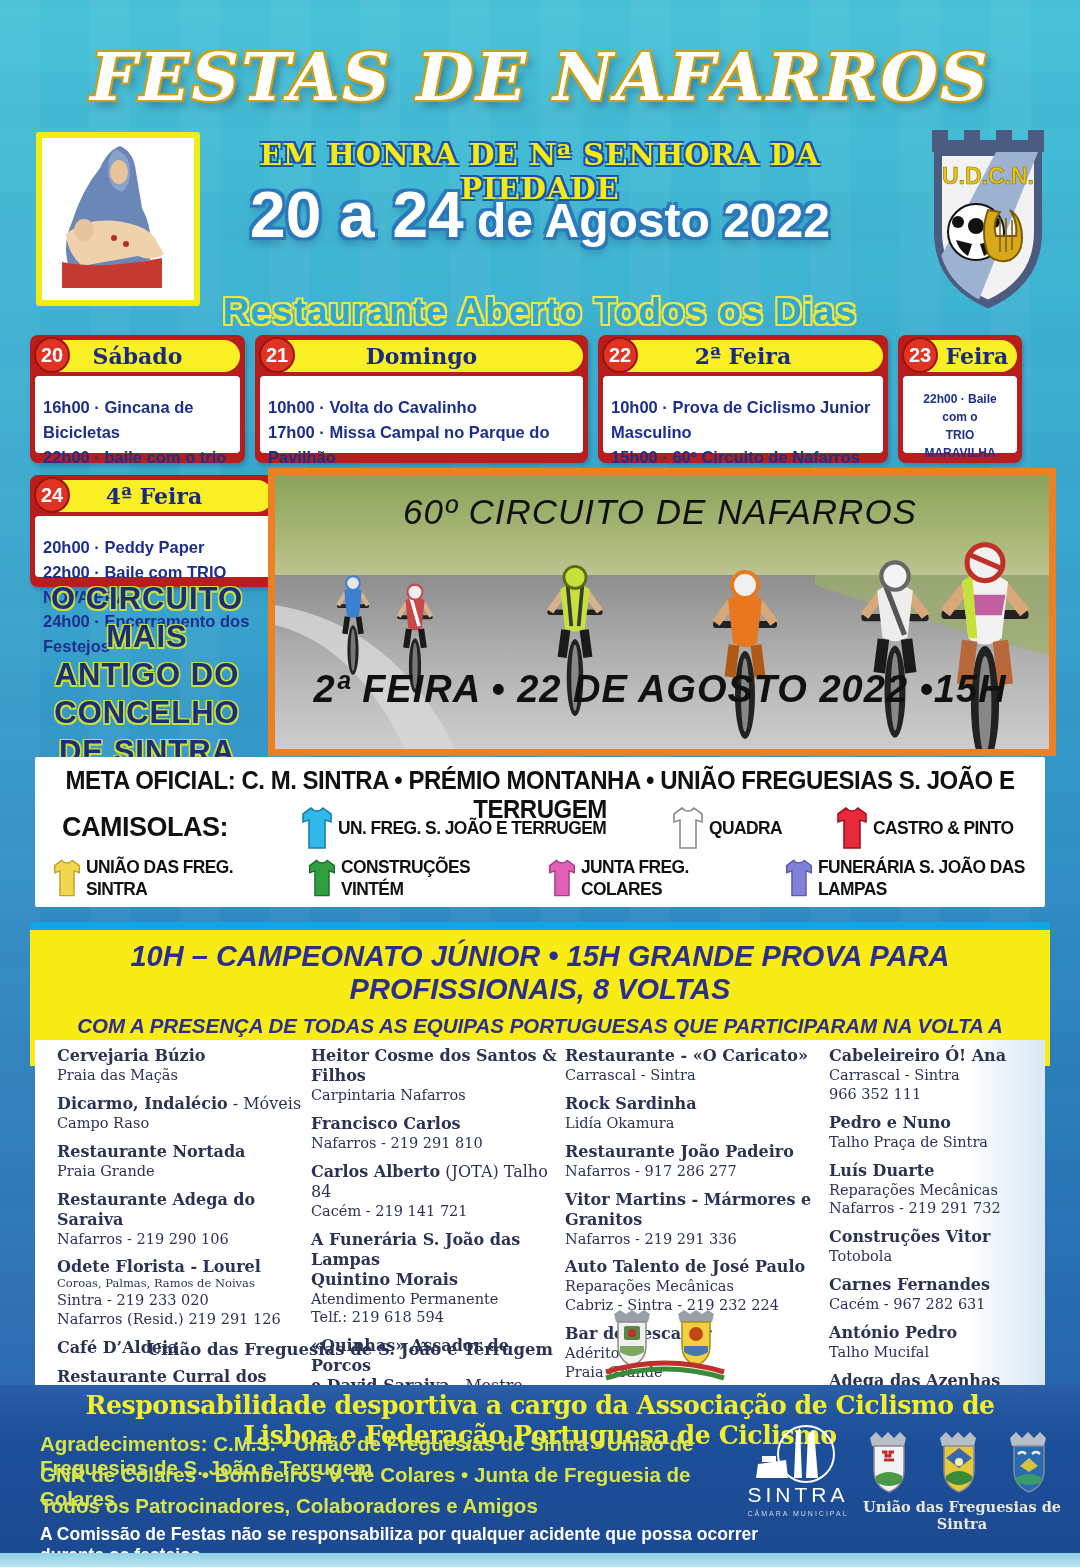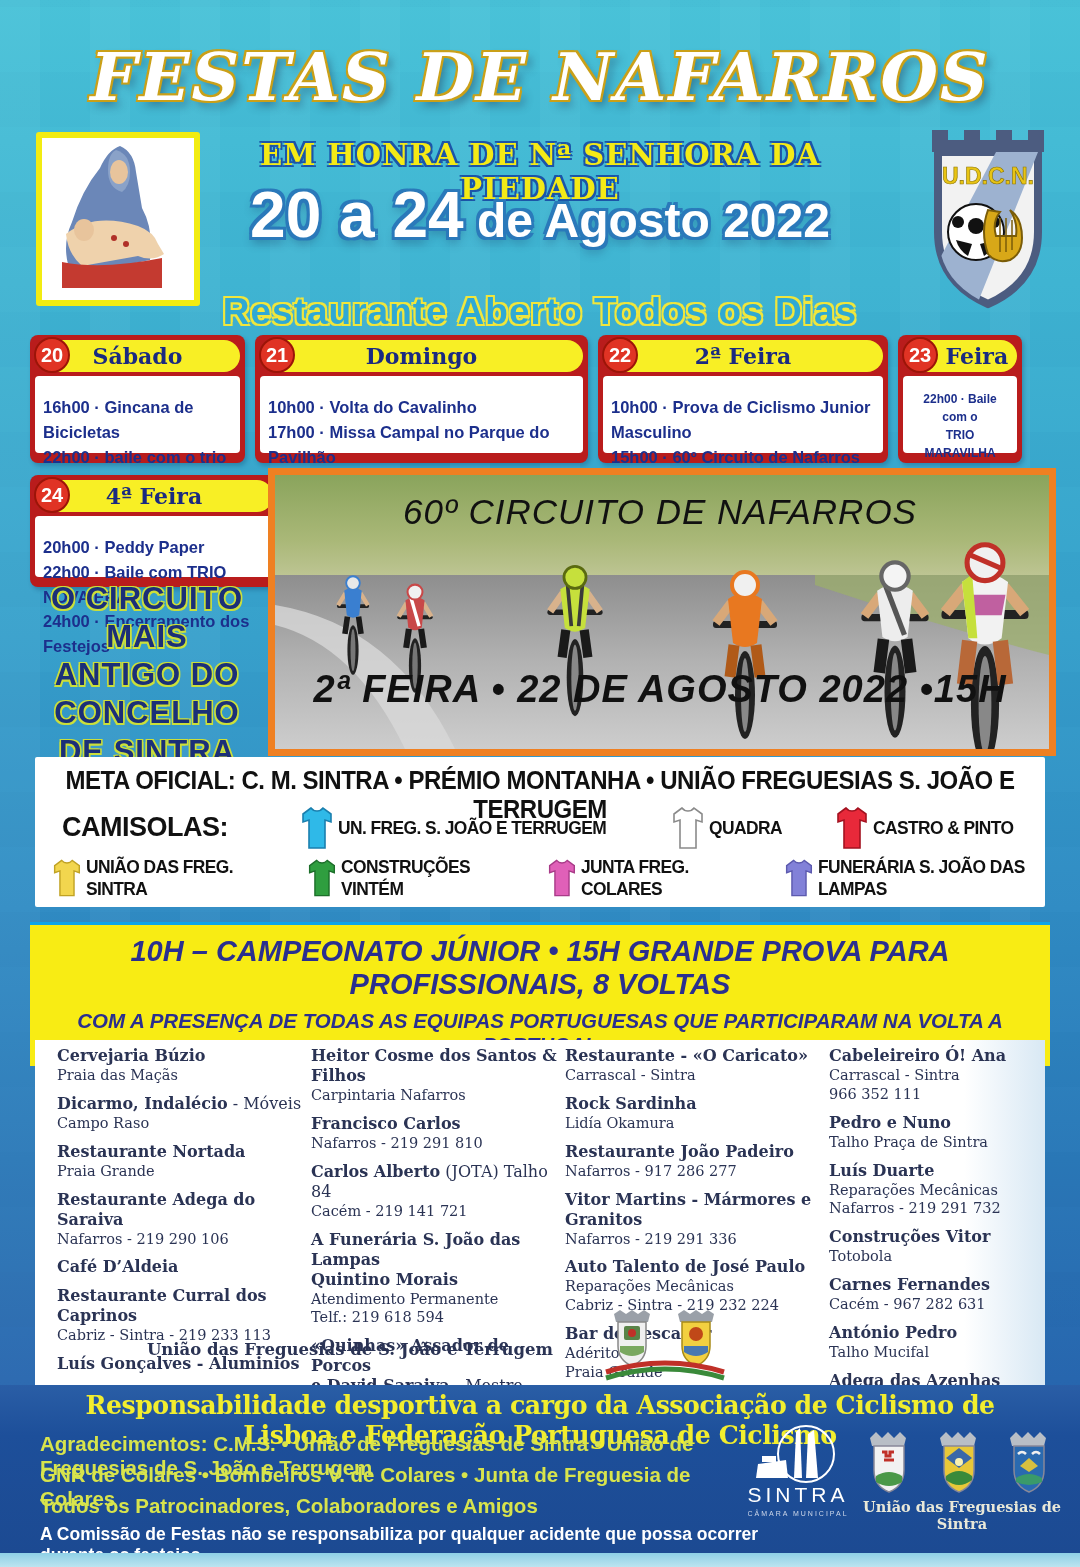--- a/index.html
+++ b/index.html
@@ -54,21 +54,21 @@
   .panel{left:35px;top:757px;width:1010px;height:150px;background:#fff;border-radius:2px;}
   .meta{left:45px;top:766px;width:990px;text-align:center;font-weight:bold;font-size:25px;color:#111;
       letter-spacing:-0.5px;transform:scaleX(.96);}
   .cam-label{left:62px;top:812px;font-weight:bold;font-size:27px;color:#111;letter-spacing:-0.5px;}
   .cam-row{position:absolute;display:flex;align-items:center;}
   .cam-row1{left:300px;top:806px;gap:48px;}
   .cam-row2{left:52px;top:856px;gap:22px;}
   .cam-item{display:flex;align-items:center;gap:4px;}
   .cam-item span{font-weight:bold;font-size:18.5px;color:#111;letter-spacing:-0.6px;transform:scaleX(.94);transform-origin:left;}
   
-  .hl{left:30px;top:922px;width:1020px;height:144px;background:#f8ec14;border-top:3px solid #0ea5e9;box-sizing:border-box;
+  .hl{left:30px;top:922px;width:1020px;height:144px;background:#f8ec14;border-top:8px solid #0ea5e9;box-sizing:border-box;
       text-align:center;color:#2a2f8f;font-weight:bold;font-style:italic;}
   .hl .l1{font-size:29px;margin-top:10px;letter-spacing:0;}
   .hl .l2{font-size:20.5px;margin-top:8px;}
   .hl .l3{font-size:20.5px;margin-top:8px;}
   
   .sponsors{left:35px;top:1040px;width:1010px;height:348px;background:linear-gradient(90deg,#fff 0 92%,#d8e8f4 100%);}
   .sp-col{position:absolute;top:6px;font-family:"DejaVu Serif",serif;color:#2a3354;}
   .sp-entry{margin-bottom:9px;}
   .sp-entry h4{margin:0;font-size:16px;line-height:1.25;white-space:pre-line;color:#2a3354;}
   .sp-entry h4 .sfx{font-weight:normal;}
@@ -341,20 +341,26 @@
       </div>
       <div class="sp-entry">
         <h4>Restaurante Nortada</h4>
         <div class="sp-line">Praia Grande</div>
       </div>
       <div class="sp-entry">
         <h4>Restaurante Adega do Saraiva</h4>
         <div class="sp-line">Nafarros - 219 290 106</div>
       </div>
       <div class="sp-entry">
+        <h4>Odete Florista - Lourel</h4>
+        <div class="sp-small">Coroas, Palmas, Ramos de Noivas</div>
+        <div class="sp-line">Sintra - 219 233 020</div>
+        <div class="sp-line">Nafarros (Resid.) 219 291 126</div>
+      </div>
+      <div class="sp-entry">
         <h4>Café D’Aldeia</h4>
       </div>
       <div class="sp-entry">
         <h4>Restaurante Curral dos Caprinos</h4>
         <div class="sp-line">Cabriz - Sintra - 219 233 113</div>
       </div>
       <div class="sp-entry">
         <h4>Luís Gonçalves - Aluminios</h4>
       </div>
     </div>

